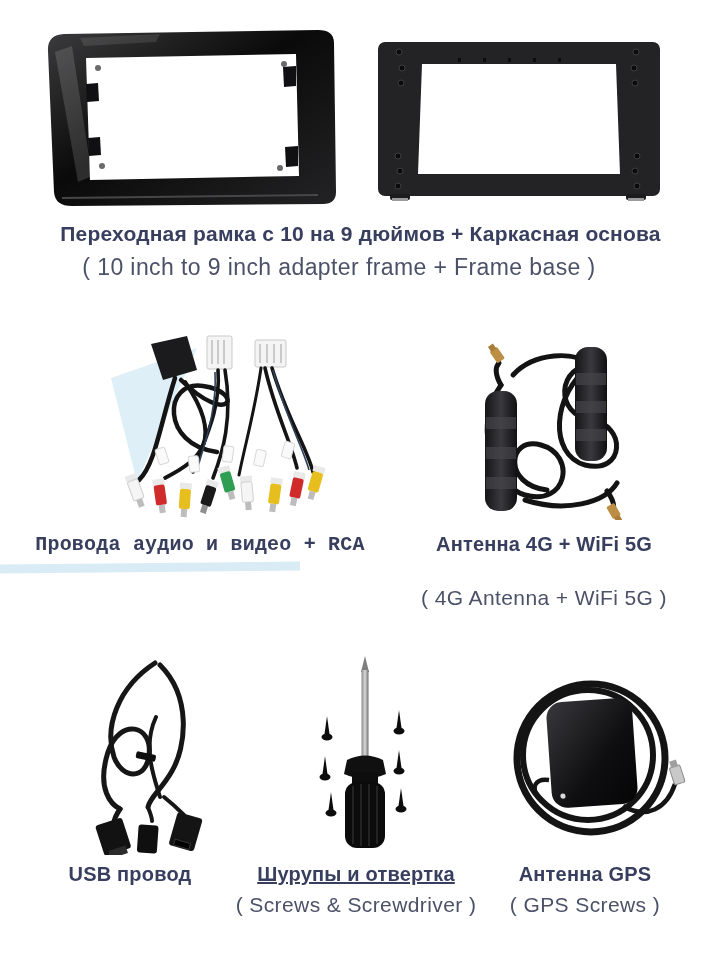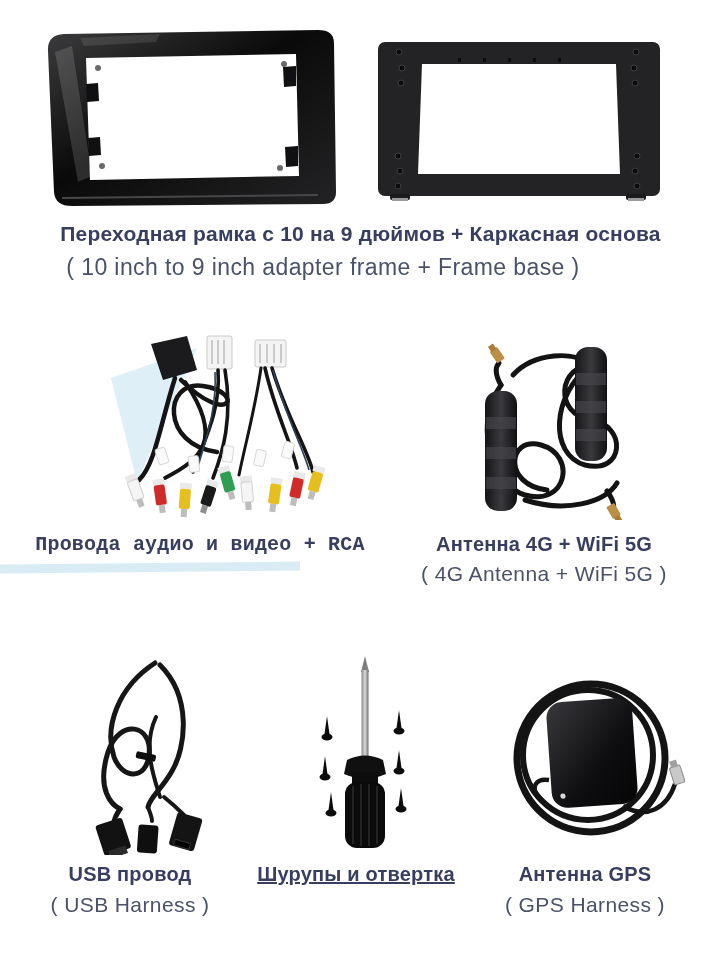--- a/index.html
+++ b/index.html
@@ -87,21 +87,21 @@
       </g>
 
       <rect x="22" y="156" width="20" height="6" rx="2" fill="#1b1b1d"></rect>
       <rect x="258" y="156" width="20" height="6" rx="2" fill="#1b1b1d"></rect>
       <rect x="24" y="160" width="16" height="3" fill="#9b9b9b"></rect>
       <rect x="260" y="160" width="16" height="3" fill="#9b9b9b"></rect>
     </svg>
   </div>
 
   <div class="abs caption-ru title-ru" style="left:0;top:222px;width:705px;padding-left:8px;">Переходная рамка с 10 на 9 дюймов + Каркасная основа</div>
-  <div class="abs caption-en title-en" style="left:0;top:254px;width:646px;">( 10 inch to 9 inch adapter frame + Frame base )</div>
+  <div class="abs caption-en title-en" style="left:0;top:254px;width:646px;padding-left:16px;">( 10 inch to 9 inch adapter frame + Frame base )</div>
 
   <div class="abs" style="left:105px;top:330px;width:235px;height:192px;">
     <svg viewBox="0 0 235 192" width="235" height="192">
 
       <polygon points="6,48 92,18 32,152" fill="#d8ecf6" opacity="0.85"></polygon>
 
       <path d="M46,14 L82,6 L92,40 L58,50 Z" fill="#1b1b1d"></path>
       <rect x="102" y="6" width="25" height="33" rx="2" fill="#f4f4f4" stroke="#c9c9c9"></rect>
       <g stroke="#b8b8b8" stroke-width="1.4">
         <line x1="107" y1="10" x2="107" y2="34"></line>
@@ -230,21 +230,21 @@
         <rect x="-2.5" y="-14" width="6" height="6" fill="#a97c38"></rect>
       </g>
     </svg>
   </div>
 
   <div class="abs watermark-stripe" style="left:0;top:563px;width:300px;height:9px;"></div>
 
   <div class="abs caption-ru label-ru" style="left:10px;top:533px;width:380px;font-family:Liberation Mono, monospace;">Провода аудио и видео + RCA</div>
 
   <div class="abs caption-ru label-ru" style="left:398px;top:533px;width:292px;">Антенна 4G + WiFi 5G</div>
-  <div class="abs caption-en label-en" style="left:398px;top:562px;width:292px;">( 4G Antenna + WiFi 5G )</div>
+  <div class="abs caption-en label-en" style="left:398px;top:586px;width:292px;">( 4G Antenna + WiFi 5G )</div>
 
   <div class="abs" style="left:60px;top:655px;width:170px;height:200px;">
     <svg viewBox="0 0 170 200" width="170" height="200">
       <g fill="none" stroke="#161616" stroke-linecap="round">
         <path d="M95,8 C58,32 44,72 54,102 C62,124 86,126 89,100 C93,70 60,62 48,97 C36,135 52,150 60,154" stroke-width="5"></path>
         <path d="M100,10 C132,42 126,92 112,116 C102,134 90,142 88,152" stroke-width="5"></path>
         <path d="M96,62 C82,92 94,122 100,142" stroke-width="4"></path>
         <path d="M60,154 C56,160 54,164 54,168" stroke-width="5"></path>
         <path d="M88,152 C90,158 92,162 92,166" stroke-width="4"></path>
         <path d="M104,142 C114,150 120,156 124,160" stroke-width="4"></path>
@@ -337,20 +337,20 @@
         <circle cx="65" cy="136" r="2.6" fill="#d8d8d8"></circle>
       </g>
       <g transform="translate(182,118) rotate(-18)">
         <rect x="-5" y="-10" width="11" height="18" rx="2" fill="#c9c9c9" stroke="#8a8a8a"></rect>
         <rect x="-3" y="-16" width="7" height="7" fill="#9f9f9f"></rect>
       </g>
     </svg>
   </div>
 
   <div class="abs caption-ru label-ru" style="left:20px;top:863px;width:220px;">USB провод</div>
-  <div class="abs caption-en label-en" style="left:20px;top:893px;width:220px;">( USB Harness )</div>
 
   <div class="abs caption-ru label-ru" style="left:240px;top:863px;width:232px;text-decoration:underline;">Шурупы и отвертка</div>
+  <div class="abs caption-en label-en" style="left:232px;top:893px;width:248px;">( Screws &amp; Screwdriver )</div>
 
   <div class="abs caption-ru label-ru" style="left:475px;top:863px;width:220px;">Антенна GPS</div>
-  <div class="abs caption-en label-en" style="left:475px;top:893px;width:220px;">( GPS Harness )</div>
+  <div class="abs caption-en label-en" style="left:475px;top:893px;width:220px;">( GPS Screws )</div>
 
 </div>
 
 </body></html>

